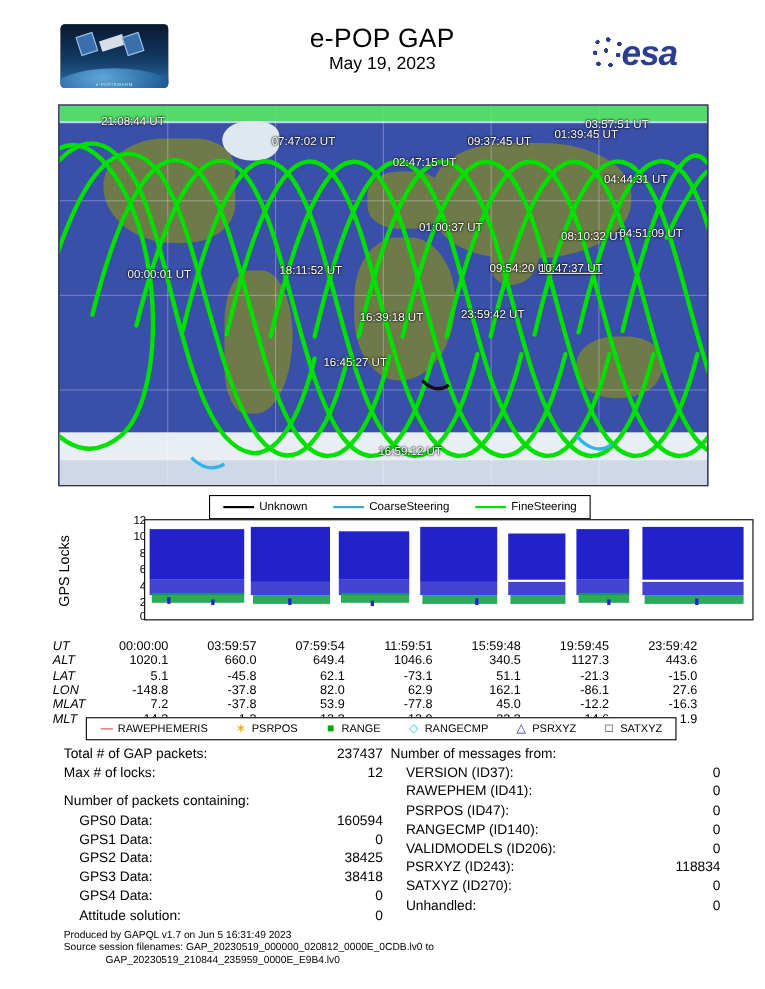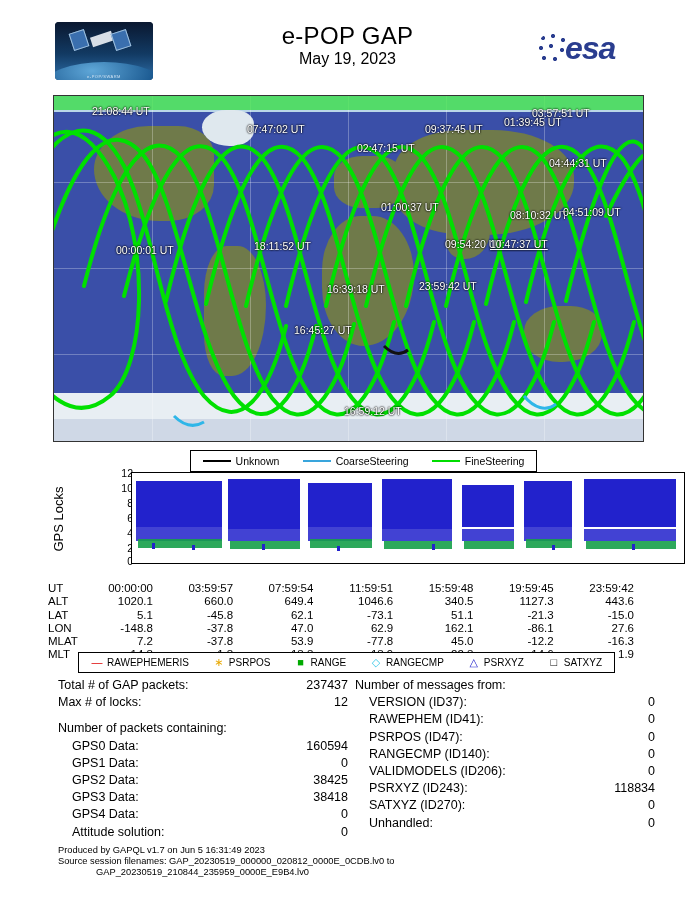--- a/index.html
+++ b/index.html
@@ -83,21 +83,21 @@
   }
   .gps-box{position:absolute;left:78px;top:2px;width:552px;height:90px;border:1px solid #000;background:#fff;overflow:hidden;}
   .gps-ticks{position:absolute;left:46px;top:0px;width:34px;height:94px;}
   .gps-ticks div{position:absolute;right:0;font-size:10.5px;line-height:1;}
   .gps-svg{position:absolute;inset:0;}
 
   
   .numtable{position:absolute;left:48px;top:582px;width:600px;font-size:11.5px;}
   .numtable table{border-collapse:collapse;width:600px;}
   .numtable td{padding:0;line-height:13.3px;white-space:nowrap;}
-  .numtable td.lab{width:44px;text-align:left;}
+  .numtable td.lab{width:44px;text-align:left;font-style:italic;}
   .numtable td.val{width:79px;text-align:right;padding-right:14px;}
 
   
   .msg-legend{
     position:absolute;left:78px;top:652px;width:535px;height:19px;
     border:1px solid #000;background:#fff;
     display:flex;align-items:center;justify-content:space-around;font-size:10px;
   }
   .mk{display:flex;align-items:center;gap:4px;}
   .mk .sym{display:inline-block;width:12px;text-align:center;font-size:11px;line-height:11px;}
@@ -310,21 +310,21 @@
         <td class="val">62.1</td>
         <td class="val">-73.1</td>
         <td class="val">51.1</td>
         <td class="val">-21.3</td>
         <td class="val">-15.0</td>
       </tr>
       <tr>
         <td class="lab">LON</td>
         <td class="val">-148.8</td>
         <td class="val">-37.8</td>
-        <td class="val">47.0</td>
+        <td class="val">82.0</td>
         <td class="val">62.9</td>
         <td class="val">162.1</td>
         <td class="val">-86.1</td>
         <td class="val">27.6</td>
       </tr>
       <tr>
         <td class="lab">MLAT</td>
         <td class="val">7.2</td>
         <td class="val">-37.8</td>
         <td class="val">53.9</td>

